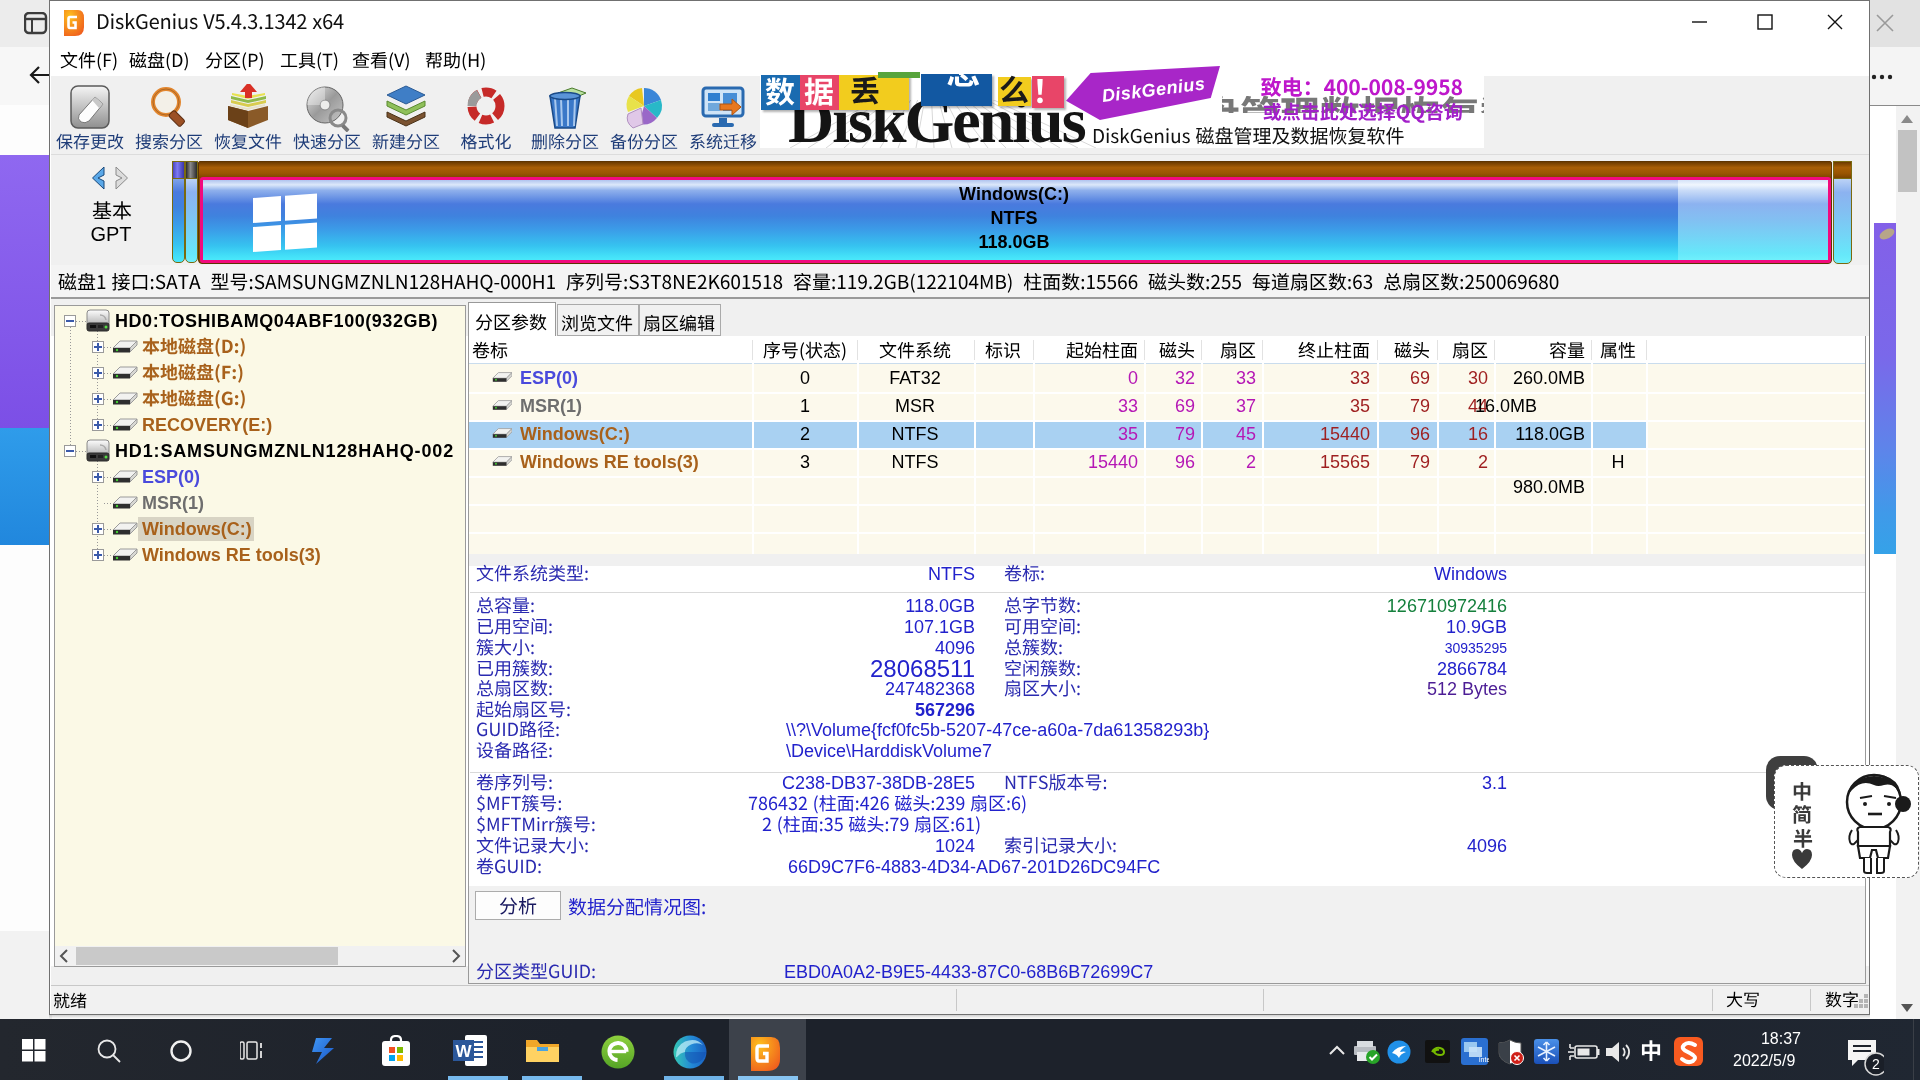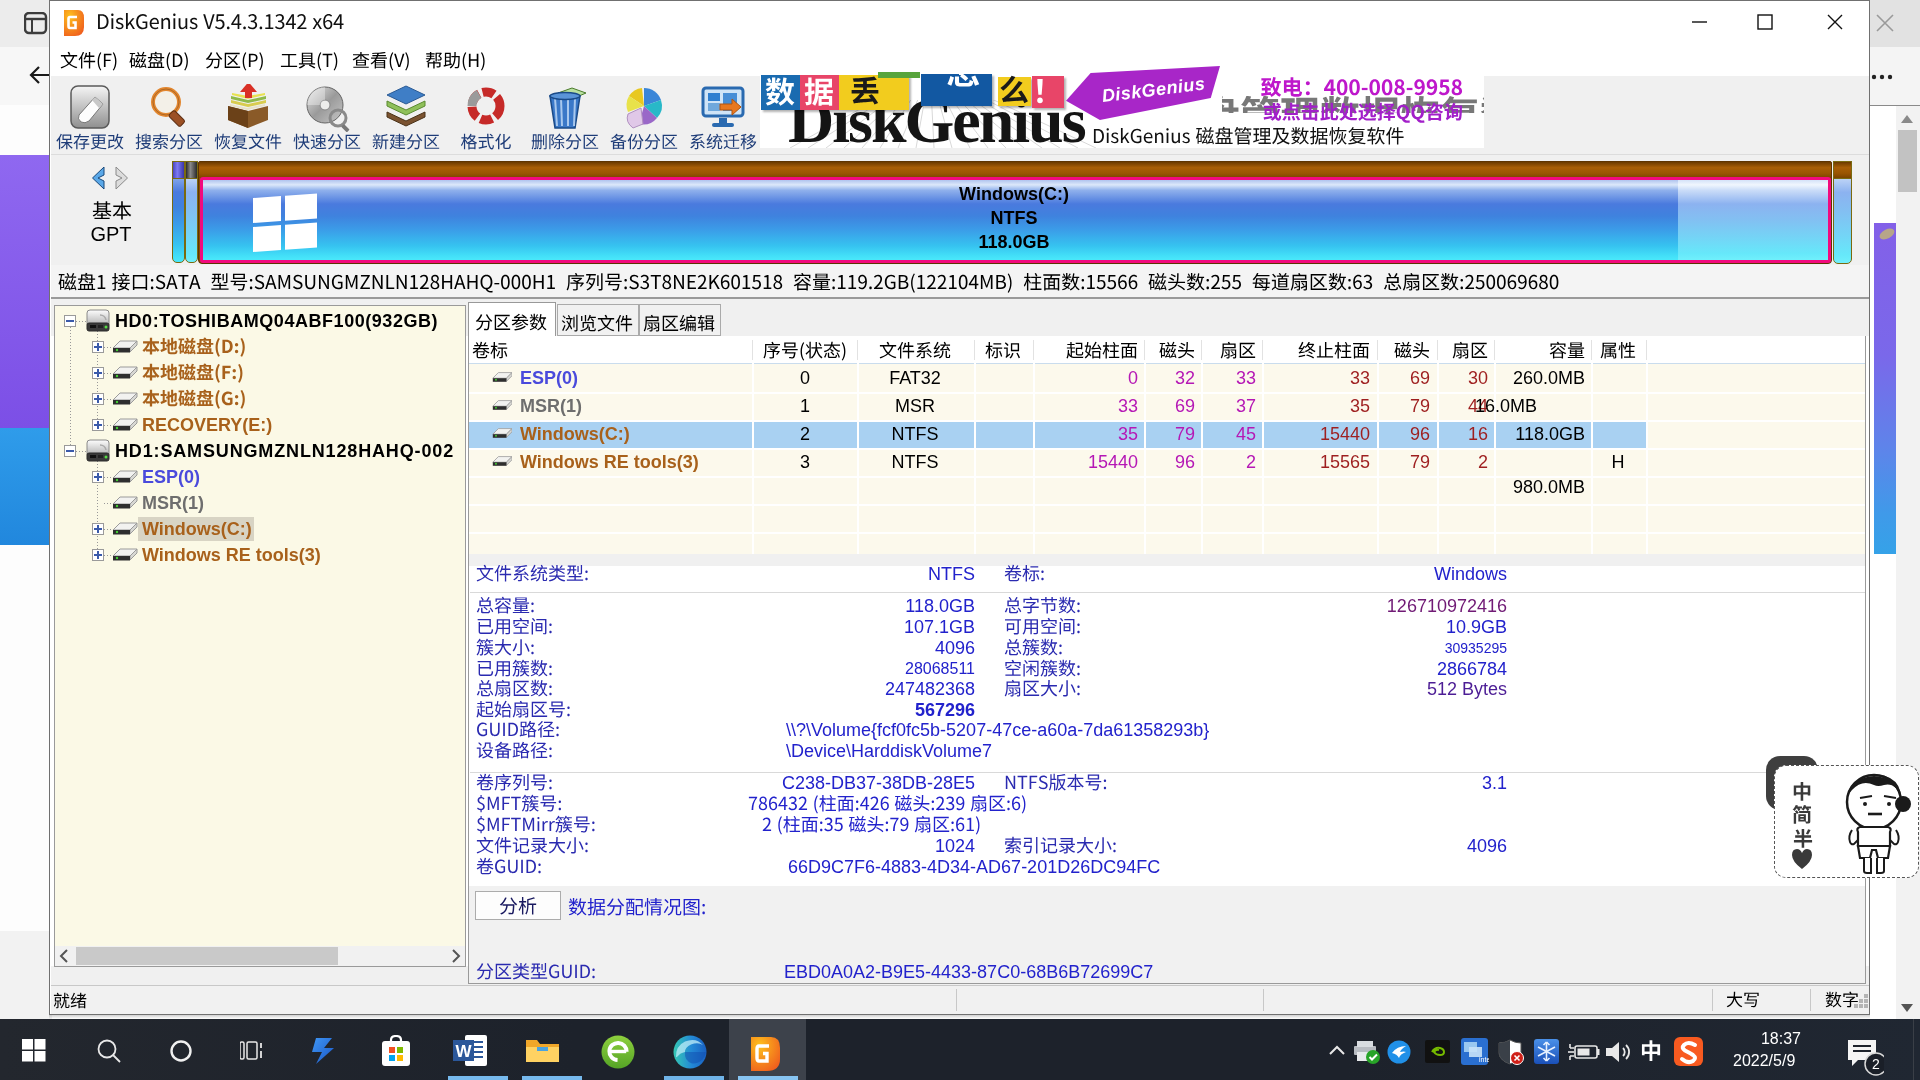--- a/index.html
+++ b/index.html
@@ -665,27 +665,27 @@
 <div style="position:absolute;top:452.8px;font-family:'Liberation Sans',sans-serif;font-size:18px;font-weight:400;color:#b518b5;line-height:18px;white-space:pre;left:1206px;width:50px;text-align:right;">2</div>
 <div style="position:absolute;top:452.8px;font-family:'Liberation Sans',sans-serif;font-size:18px;font-weight:400;color:#9e1f1f;line-height:18px;white-space:pre;left:1270px;width:100px;text-align:right;">15565</div>
 <div style="position:absolute;top:452.8px;font-family:'Liberation Sans',sans-serif;font-size:18px;font-weight:400;color:#9e1f1f;line-height:18px;white-space:pre;left:1380px;width:50px;text-align:right;">79</div>
 <div style="position:absolute;top:452.8px;font-family:'Liberation Sans',sans-serif;font-size:18px;font-weight:400;color:#9e1f1f;line-height:18px;white-space:pre;left:1438px;width:50px;text-align:right;">2</div>
 <div style="position:absolute;top:452.8px;font-family:'Liberation Sans',sans-serif;font-size:18px;font-weight:400;color:#000;line-height:18px;white-space:pre;left:1475px;width:110px;text-align:right;margin-top:25px;">980.0MB</div>
 <div style="position:absolute;top:452.8px;font-family:'Liberation Sans',sans-serif;font-size:18px;font-weight:400;color:#000;line-height:18px;white-space:pre;left:1593px;width:50px;text-align:center;">H</div>
 <div style="position:absolute;top:564.8px;font-family:'Liberation Sans',sans-serif;font-size:18px;font-weight:400;color:#2222cc;line-height:18px;white-space:pre;left:675px;width:300px;text-align:right;">NTFS</div>
 <div style="position:absolute;top:596.8px;font-family:'Liberation Sans',sans-serif;font-size:18px;font-weight:400;color:#2222cc;line-height:18px;white-space:pre;left:675px;width:300px;text-align:right;">118.0GB</div>
 <div style="position:absolute;top:617.8px;font-family:'Liberation Sans',sans-serif;font-size:18px;font-weight:400;color:#2222cc;line-height:18px;white-space:pre;left:675px;width:300px;text-align:right;">107.1GB</div>
 <div style="position:absolute;top:638.8px;font-family:'Liberation Sans',sans-serif;font-size:18px;font-weight:400;color:#2222cc;line-height:18px;white-space:pre;left:675px;width:300px;text-align:right;">4096</div>
-<div style="position:absolute;top:659.8px;font-family:'Liberation Sans',sans-serif;font-size:16px;font-weight:400;color:#2222cc;line-height:18px;white-space:pre;left:675px;width:300px;text-align:right;">28068511</div>
+<div style="position:absolute;top:659.8px;font-family:'Liberation Sans',sans-serif;font-size:24px;font-weight:400;color:#2222cc;line-height:18px;white-space:pre;left:675px;width:300px;text-align:right;">28068511</div>
 <div style="position:absolute;top:679.8px;font-family:'Liberation Sans',sans-serif;font-size:18px;font-weight:400;color:#2222cc;line-height:18px;white-space:pre;left:675px;width:300px;text-align:right;">247482368</div>
 <div style="position:absolute;top:700.8px;font-family:'Liberation Sans',sans-serif;font-size:18px;font-weight:700;color:#2222cc;line-height:18px;white-space:pre;left:675px;width:300px;text-align:right;">567296</div>
 <div style="position:absolute;top:773.8px;font-family:'Liberation Sans',sans-serif;font-size:18px;font-weight:400;color:#2222cc;line-height:18px;white-space:pre;left:675px;width:300px;text-align:right;">C238-DB37-38DB-28E5</div>
 <div style="position:absolute;top:836.8px;font-family:'Liberation Sans',sans-serif;font-size:18px;font-weight:400;color:#2222cc;line-height:18px;white-space:pre;left:675px;width:300px;text-align:right;">1024</div>
 <div style="position:absolute;top:564.8px;font-family:'Liberation Sans',sans-serif;font-size:18px;font-weight:400;color:#2222cc;line-height:18px;white-space:pre;left:1207px;width:300px;text-align:right;">Windows</div>
-<div style="position:absolute;top:596.8px;font-family:'Liberation Sans',sans-serif;font-size:18px;font-weight:400;color:#701a75;line-height:18px;white-space:pre;left:1207px;width:300px;text-align:right;">126710972416</div>
+<div style="position:absolute;top:596.8px;font-family:'Liberation Sans',sans-serif;font-size:18px;font-weight:400;color:#15803d;line-height:18px;white-space:pre;left:1207px;width:300px;text-align:right;">126710972416</div>
 <div style="position:absolute;top:617.8px;font-family:'Liberation Sans',sans-serif;font-size:18px;font-weight:400;color:#2222cc;line-height:18px;white-space:pre;left:1207px;width:300px;text-align:right;">10.9GB</div>
 <div style="position:absolute;top:638.8px;font-family:'Liberation Sans',sans-serif;font-size:14px;font-weight:400;color:#2222cc;line-height:18px;white-space:pre;left:1207px;width:300px;text-align:right;">30935295</div>
 <div style="position:absolute;top:659.8px;font-family:'Liberation Sans',sans-serif;font-size:18px;font-weight:400;color:#2222cc;line-height:18px;white-space:pre;left:1207px;width:300px;text-align:right;">2866784</div>
 <div style="position:absolute;top:679.8px;font-family:'Liberation Sans',sans-serif;font-size:18px;font-weight:400;color:#4c1d95;line-height:18px;white-space:pre;left:1207px;width:300px;text-align:right;">512 Bytes</div>
 <div style="position:absolute;top:773.8px;font-family:'Liberation Sans',sans-serif;font-size:18px;font-weight:400;color:#2222cc;line-height:18px;white-space:pre;left:1207px;width:300px;text-align:right;">3.1</div>
 <div style="position:absolute;top:836.8px;font-family:'Liberation Sans',sans-serif;font-size:18px;font-weight:400;color:#2222cc;line-height:18px;white-space:pre;left:1207px;width:300px;text-align:right;">4096</div>
 <div style="position:absolute;top:720.8px;font-family:'Liberation Sans',sans-serif;font-size:18px;font-weight:400;color:#2222cc;line-height:18px;white-space:pre;left:786px;">\\?\Volume{fcf0fc5b-5207-47ce-a60a-7da61358293b}</div>
 <div style="position:absolute;top:741.8px;font-family:'Liberation Sans',sans-serif;font-size:18px;font-weight:400;color:#2222cc;line-height:18px;white-space:pre;left:786px;">\Device\HarddiskVolume7</div>
 <div style="position:absolute;top:857.8px;font-family:'Liberation Sans',sans-serif;font-size:18px;font-weight:400;color:#2222cc;line-height:18px;white-space:pre;left:788px;">66D9C7F6-4883-4D34-AD67-201D26DC94FC</div>
 <div style="position:absolute;top:962.8px;font-family:'Liberation Sans',sans-serif;font-size:18px;font-weight:400;color:#2222cc;line-height:18px;white-space:pre;left:784px;">EBD0A0A2-B9E5-4433-87C0-68B6B72699C7</div>

